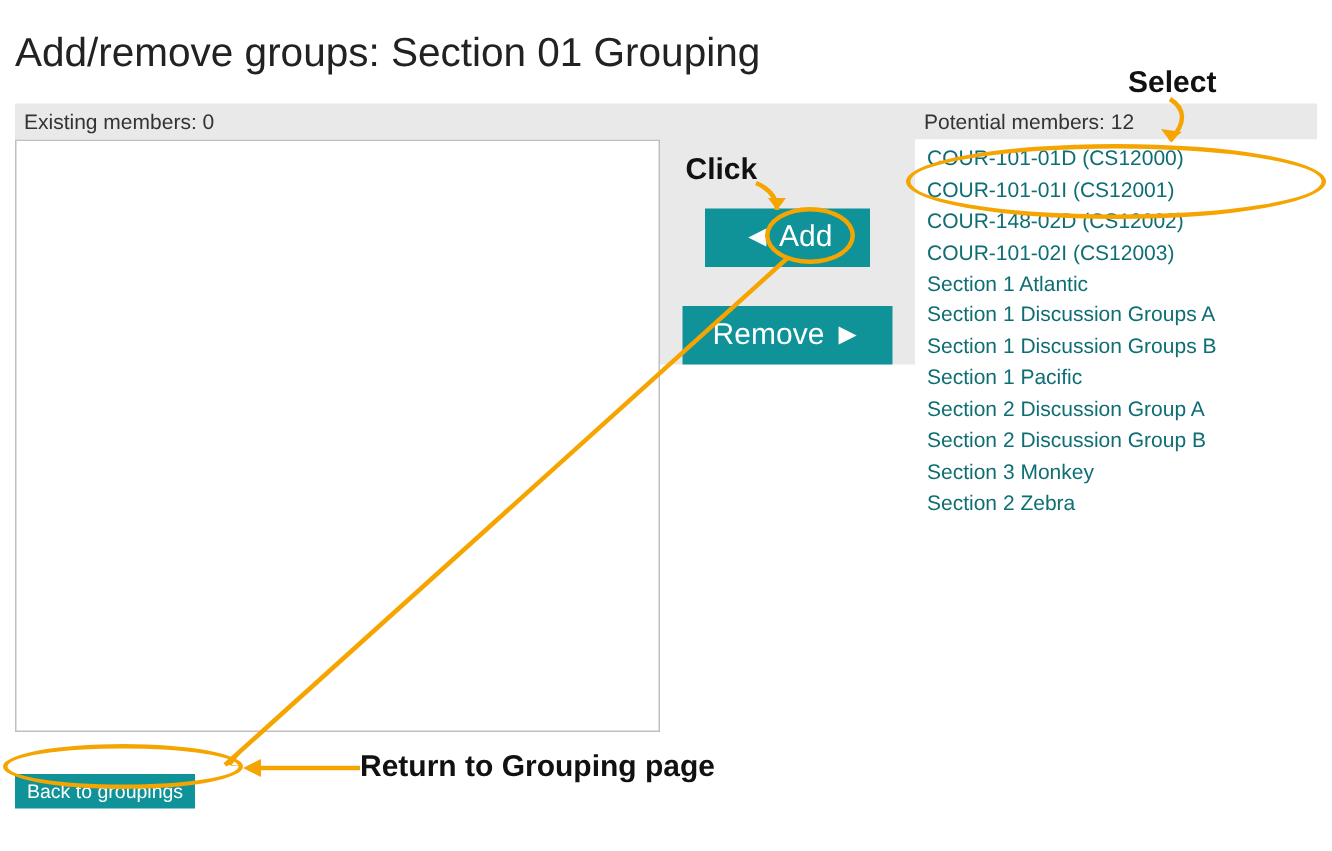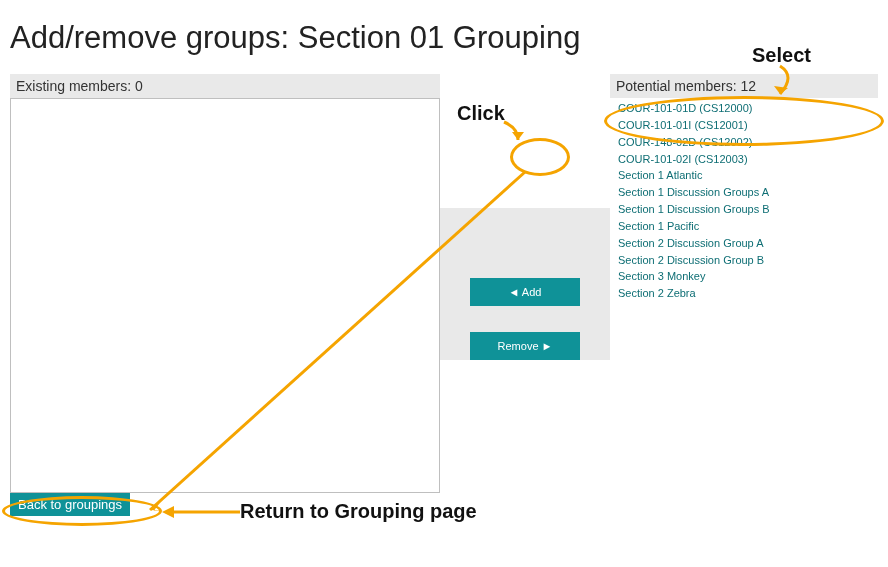--- a/index.html
+++ b/index.html
@@ -6,49 +6,49 @@
   body {
     margin: 0;
     padding: 10px 10px 10px 10px;
     font-family: Arial, Helvetica, sans-serif;
     background: #fff;
     color: #111;
     width: 888px;
     position: relative;
   }
   h1.page-title {
-    font-size: 31px;
+    font-size: 27px;
     font-weight: 400;
     margin: 10px 0 18px 0;
     color: #222;
   }
   .panels {
     display: flex;
-    align-items: center;
+    align-items: flex-start;
     width: 100%;
   }
   .panel-left, .panel-right {
     display: flex;
     flex-direction: column;
   }
   .panel-left { width: 430px; }
   .panel-mid  { width: 170px; position: relative; }
   .panel-right{ flex: 1; }
   .panel-header {
     background: #e9e9e9;
     font-size: 14px;
     padding: 4px 6px;
     color: #333;
   }
   .listbox {
     border: 1px solid #bfbfbf;
     background: #fff;
     height: 395px;
     overflow-y: scroll;
-    font-size: 11px;
+    font-size: 14px;
     padding: 2px;
   }
   .listbox .option {
     padding: 1px 6px;
     color: #0e6e74;
     white-space: nowrap;
     cursor: default;
     line-height: 1.35;
   }
   .panel-mid {
@@ -56,33 +56,33 @@
     display: flex;
     flex-direction: column;
     align-items: center;
     padding-top: 70px;
     gap: 26px;
   }
   .btn {
     background: #0f9298;
     color: #fff;
     border: none;
-    font-size: 11px;
+    font-size: 20px;
     padding: 8px 20px;
     min-width: 110px;
     cursor: pointer;
     font-family: inherit;
   }
   .btn.small {
     font-size: 13px;
     padding: 4px 8px;
     min-width: 0;
   }
   .footer {
-    margin-top: 0;
+    margin-top: 28px;
     display: flex;
     align-items: center;
     gap: 28px;
   }
 
   
   .anno {
     position: absolute;
     pointer-events: none;
   }

